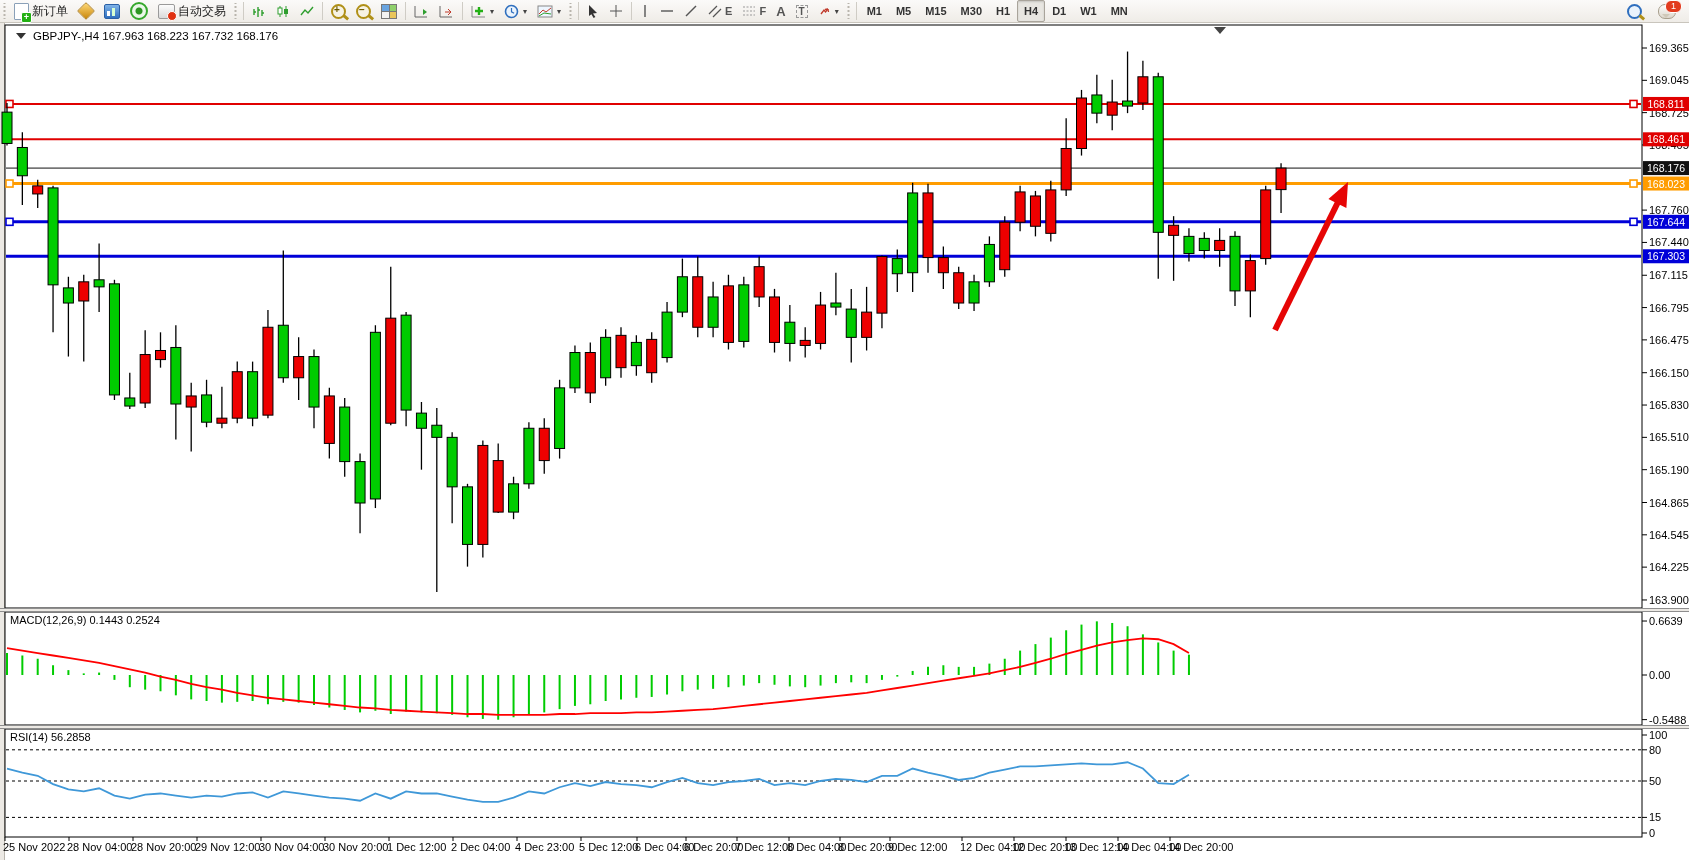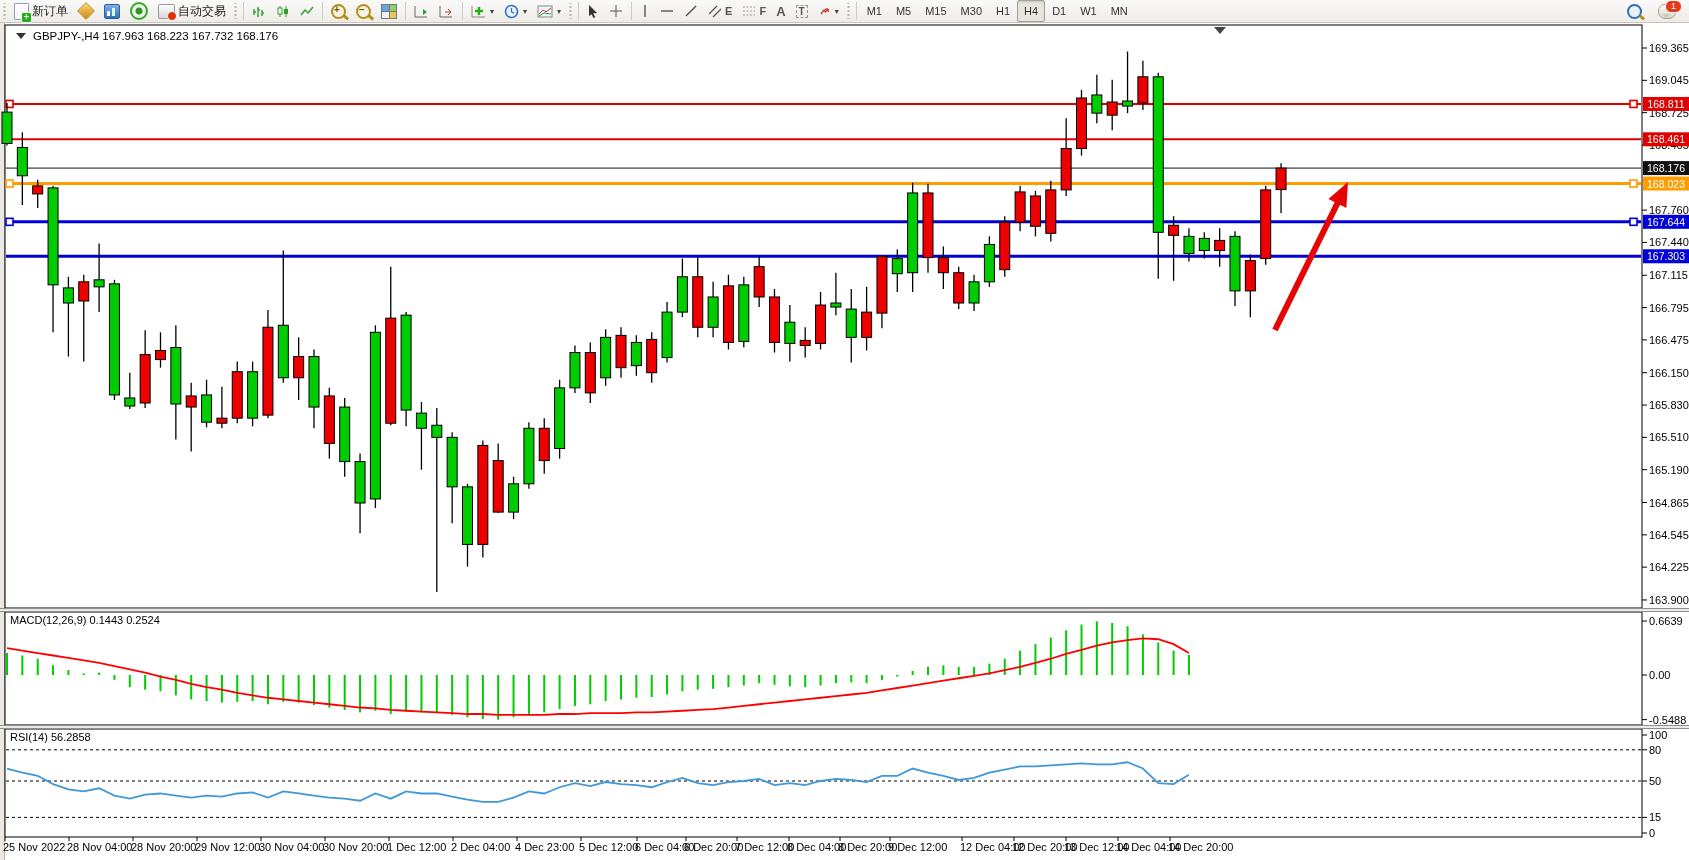--- a/index.html
+++ b/index.html
@@ -7,21 +7,21 @@
   
   #toolbar{position:absolute;left:0;top:0;width:1689px;height:22px;
     background:linear-gradient(#fbfaf9,#efece7);border-bottom:1px solid #c9c5bd;
     display:flex;align-items:center;font-size:12px;color:#222;white-space:nowrap;z-index:5;}
   .grip{width:5px;height:16px;margin:0 2px;
     background-image:radial-gradient(circle,#b9b5ad 1px,transparent 1.2px);
     background-size:4px 4px;background-position:center;}
   .sep{width:1px;height:18px;background:#cfccc5;margin:0 3px;}
   .tb-btn{height:20px;display:flex;align-items:center;gap:3px;padding:0 4px;border:1px solid transparent;border-radius:2px;cursor:default;}
   .tb-btn.active{background:#e8e6e1;border-color:#a9a49b;box-shadow:inset 0 1px 2px rgba(0,0,0,.15);}
-  .tf{padding:0 6px;font-size:11px;color:#333;}
+  .tf{padding:0 6px;font-size:11px;color:#333;font-weight:bold;}
   .caret{font-size:8px;color:#444;margin-left:1px;}
   .ic{display:inline-block;position:relative;}
   .ic-doc{width:13px;height:15px;background:#fff;border:1px solid #8aa0b8;border-radius:1px;}
   .ic-doc i{position:absolute;right:-4px;bottom:-4px;width:9px;height:9px;background:#23b014;color:#fff;
     font-style:normal;font-weight:bold;font-size:9px;line-height:9px;text-align:center;border-radius:2px;border:1px solid #fff;}
   .ic-diamond{width:14px;height:14px;background:linear-gradient(135deg,#ffd977,#c8860a);transform:rotate(45deg) scale(.8);border-radius:2px;border:1px solid #a06c00;}
   .ic-term{width:14px;height:13px;background:linear-gradient(#7fb3e8,#2f6fbe);border:1px solid #2a5fa5;border-radius:2px;}
   .ic-term b{position:absolute;left:2px;bottom:2px;width:3px;height:5px;background:#fff;}
   .ic-term u{position:absolute;left:7px;bottom:2px;width:3px;height:8px;background:#d7ffd2;}
   .ic-sonar{width:14px;height:14px;border-radius:50%;border:2px solid #35a82c;background:radial-gradient(circle,#2d9623 3px,#eaf7e8 4px);}

